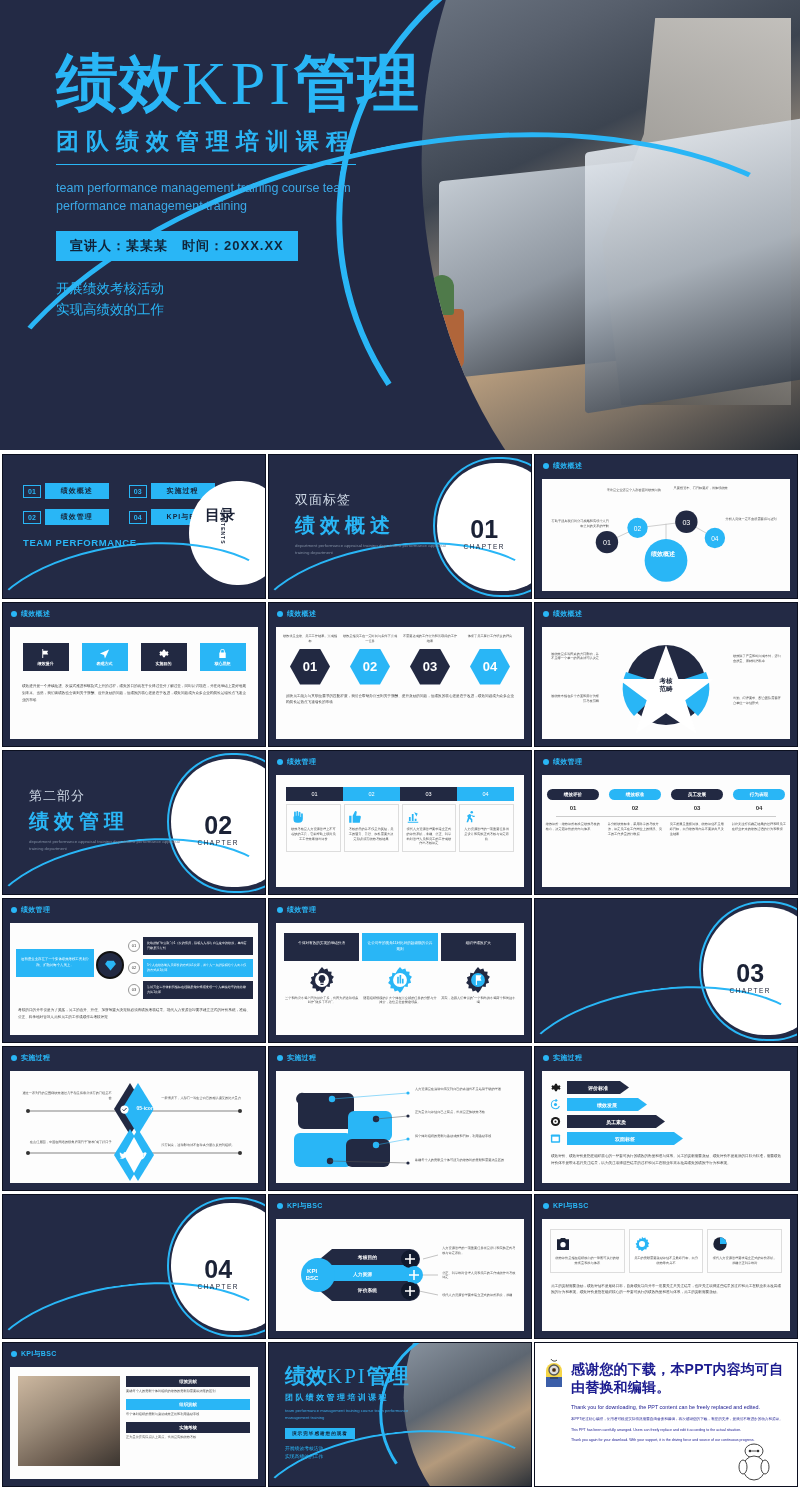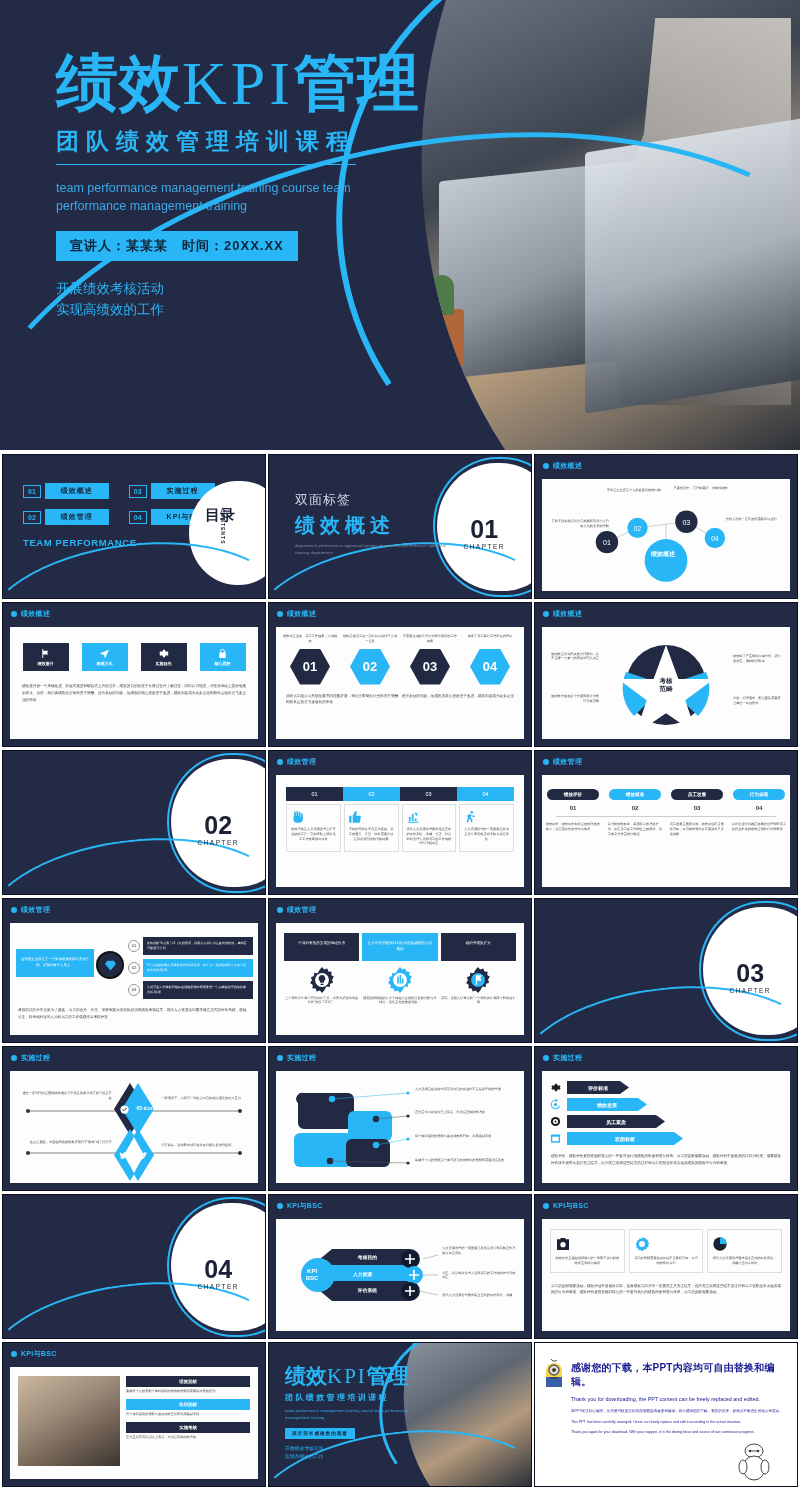--- a/index.html
+++ b/index.html
@@ -346,20 +346,25 @@
       <div class="xtiny" style="position:absolute;left:3%;top:22%;width:20%;text-align:right;">被绩效是多种因素的共同影响，并不是哪一个单一的因素就可以决定</div>
       <div class="xtiny" style="position:absolute;left:3%;top:60%;width:20%;text-align:right;">被绩效本指在多个方面和用行为规范考核范畴</div>
       <div class="xtiny" style="position:absolute;right:3%;top:24%;width:20%;">绩效除了产量和时间成本外，还包含质量、原材料消耗率</div>
       <div class="xtiny" style="position:absolute;right:3%;top:62%;width:20%;">出勤、纪律要求、配合团队需要符合单位一评估形式</div>
     </div>
   </div>
 
   <div class="slide">
     <div class="div-blob2"></div>
     <div class="div-blob"></div>
+    <div class="div-copy">
+      <div class="div-part">第二部分</div>
+      <div class="div-title">绩效管理</div>
+      <div class="div-en">department performance appraisal training department performance appraisal training department</div>
+    </div>
     <div class="div-num">
       <div class="n">02</div>
       <div class="c">CHAPTER</div>
     </div>
     <div class="div-wave"></div>
   </div>
 
   <div class="slide">
     <div class="sec-badge">
       <span class="dot"></span>
@@ -748,21 +753,21 @@
           <rect x="5" y="6" width="16" height="24" rx="8" fill="#f5d547"></rect>
           <rect x="5" y="20" width="16" height="10" fill="#3b5ea8"></rect>
           <circle cx="13" cy="13" r="5" fill="#ddd" stroke="#555" stroke-width="1.3"></circle>
           <circle cx="13" cy="13" r="2" fill="#6b4a2b"></circle>
           <circle cx="13" cy="13" r="0.8" fill="#000"></circle>
           <path d="M9 21h8" stroke="#333" stroke-width="1"></path>
           <path d="M10 2c1 2 4 3 6 1" stroke="#333" stroke-width="1" fill="none"></path>
         </svg>
     </div>
     <div style="position:absolute;left:36px;top:18px;right:8px;">
-      <div class="thanks-title" style="font-size:10px;letter-spacing:.2px;">感谢您的下载，本PPT内容均可自由替换和编辑。</div>
+      <div class="thanks-title" style="font-size:14px;letter-spacing:.2px;">感谢您的下载，本PPT内容均可自由替换和编辑。</div>
       <div style="color:#1b1b8f;font-size:5.4px;margin-top:7px;">Thank you for downloading, the PPT content can be freely replaced and edited.</div>
       <div style="color:#1b1b8f;font-size:3.6px;line-height:1.8;margin-top:6px;">本PPT经过精心编排，使用者可根据实际情况需要自由替换和编辑，再次感谢您的下载，有您的支持，是我们不断进步的动力和源泉。</div>
       <div style="color:#1b1b8f;font-size:3.6px;line-height:1.8;margin-top:5px;">This PPT has been carefully arranged. Users can freely replace and edit it according to the actual situation.</div>
       <div style="color:#1b1b8f;font-size:3.6px;line-height:1.8;margin-top:3px;">Thank you again for your download. With your support, it is the driving force and source of our continuous progress.</div>
     </div>
     <div style="position:absolute;right:26px;bottom:4px;">
       <svg width="34" height="44" viewBox="0 0 34 44">
           <ellipse cx="17" cy="13" rx="9" ry="7" fill="#fff" stroke="#444" stroke-width="1"></ellipse>
           <circle cx="13" cy="13" r="1.3" fill="#333"></circle>
           <circle cx="21" cy="13" r="1.3" fill="#333"></circle>

